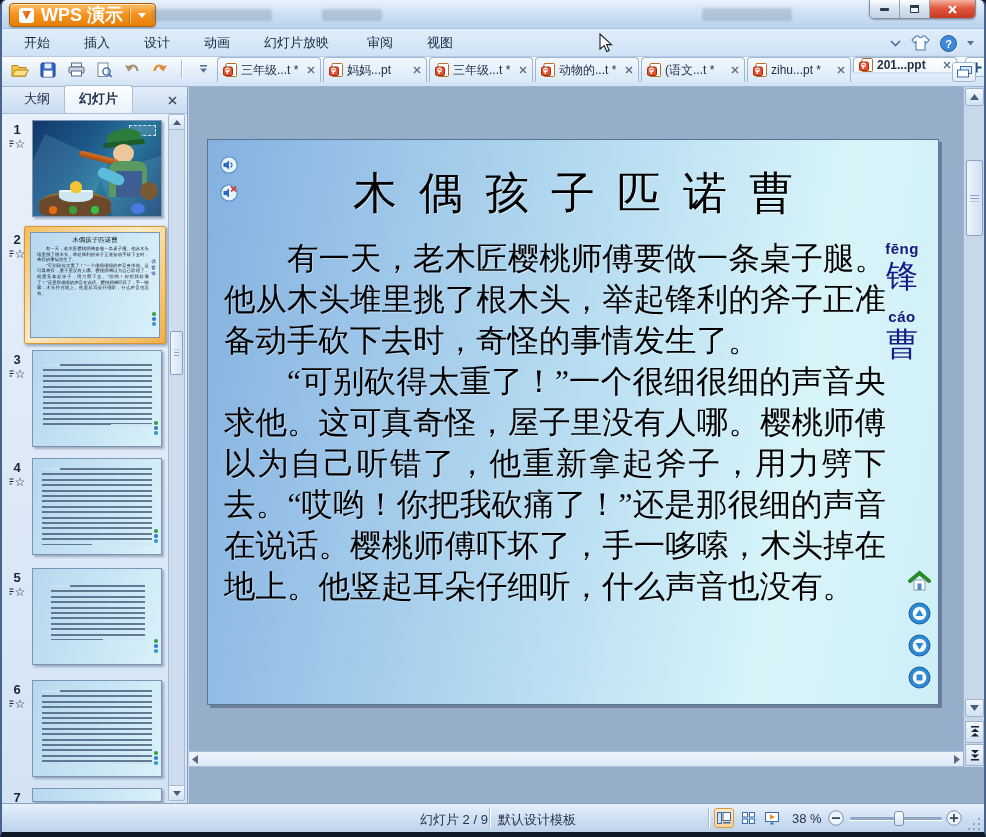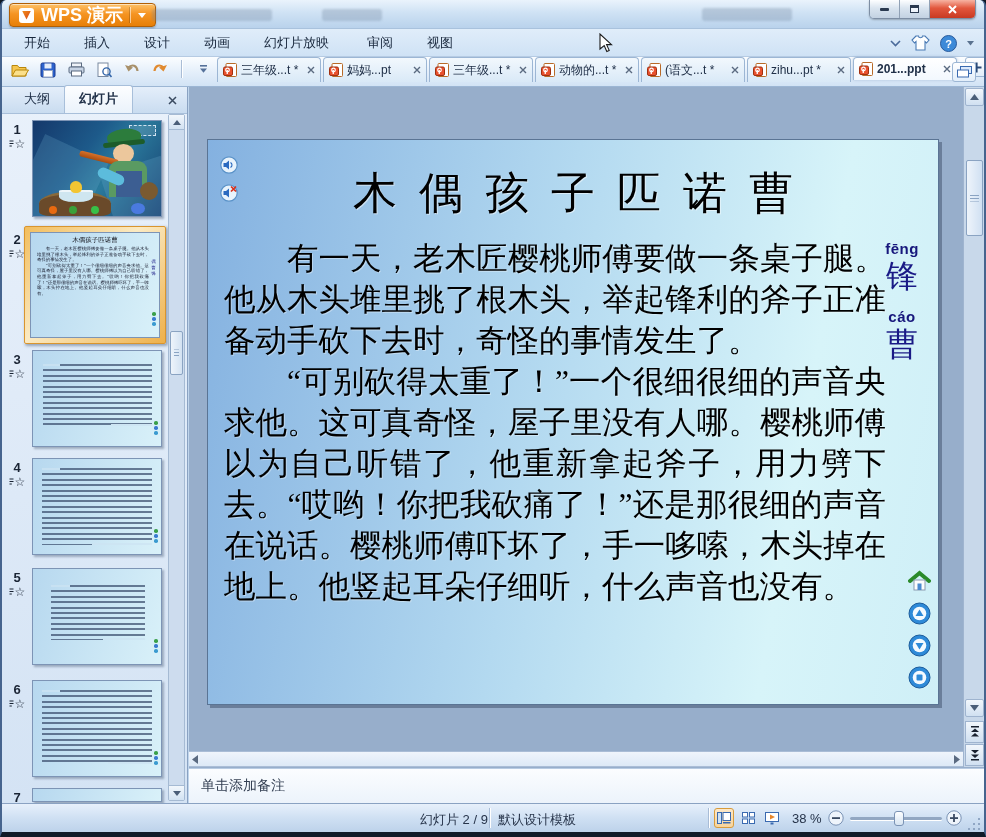--- a/index.html
+++ b/index.html
@@ -44,21 +44,21 @@
 .toolbar{position:relative;height:30px;background:linear-gradient(#fbfdff,#e3eefa 55%,#d2e3f5);
   border-bottom:1px solid #9cb6d4;display:flex;align-items:flex-end}
 .quick{display:flex;align-items:center;height:100%;padding:0 4px 4px 8px;gap:8px}
 .qbtn{display:flex;align-items:center;justify-content:center;width:20px;height:20px}
 .tool-sep{width:1px;height:18px;background:#aabdd6;margin:0 3px 2px 3px;box-shadow:1px 0 #fff}
 .doc-tabs{display:flex;align-items:flex-start;height:100%}
 .dtab{width:104px;height:25px;display:flex;align-items:center;gap:4px;padding:0 5px;
   background:linear-gradient(#f2f8fd,#d9e9f7);border:1px solid #9cb6d4;border-bottom:none;
   border-radius:4px 4px 0 0;margin-right:2px;font-size:12px;color:#203048;white-space:nowrap;overflow:hidden}
 .dtab .lbl{flex:1;overflow:hidden;text-overflow:ellipsis}
-.dtab.active{background:linear-gradient(#ffffff,#f2f8fe);height:23px;font-weight:bold;
+.dtab.active{background:linear-gradient(#ffffff,#f2f8fe);height:15px;font-weight:bold;
   box-shadow:0 0 3px rgba(120,150,190,.5)}
 .tab-extras{display:flex;align-items:center;gap:3px;margin:0 0 4px 6px}
 .plus-btn{width:22px;height:20px;border:1px solid #9cb6d4;border-radius:3px;
   background:linear-gradient(#fff,#e2eefa);display:flex;align-items:center;justify-content:center}
 .arrange-btn{position:absolute;right:8px;bottom:4px;width:24px;height:20px;
   border:1px solid #9cb6d4;border-radius:3px;background:linear-gradient(#fff,#e2eefa);
   display:flex;align-items:center;justify-content:center}
 
 
 .sidebar{position:absolute;left:0;top:87px;width:186px;height:716px;
@@ -708,23 +708,20 @@
 
     <div class="hscroll">
       <svg width="6" height="9">
           <path d="M6 0 L6 9 L0 4.5 Z" fill="#5a6a80"></path>
         </svg>
       <svg width="6" height="9">
           <path d="M0 0 L0 9 L6 4.5 Z" fill="#5a6a80"></path>
         </svg>
     </div>
 
-    <div class="notes">
-      <span>单击添加备注</span>
-    </div>
   </div>
 
   <div class="statusbar">
     <span class="sb-item" style="left:418px">幻灯片 2 / 9</span>
     <span class="sb-div" style="left:487px"></span>
     <span class="sb-item" style="left:496px">默认设计模板</span>
     <span class="sb-div" style="left:706px"></span>
 
     <span class="viewbtn active" style="left:712px">
       <svg width="14" height="12">

